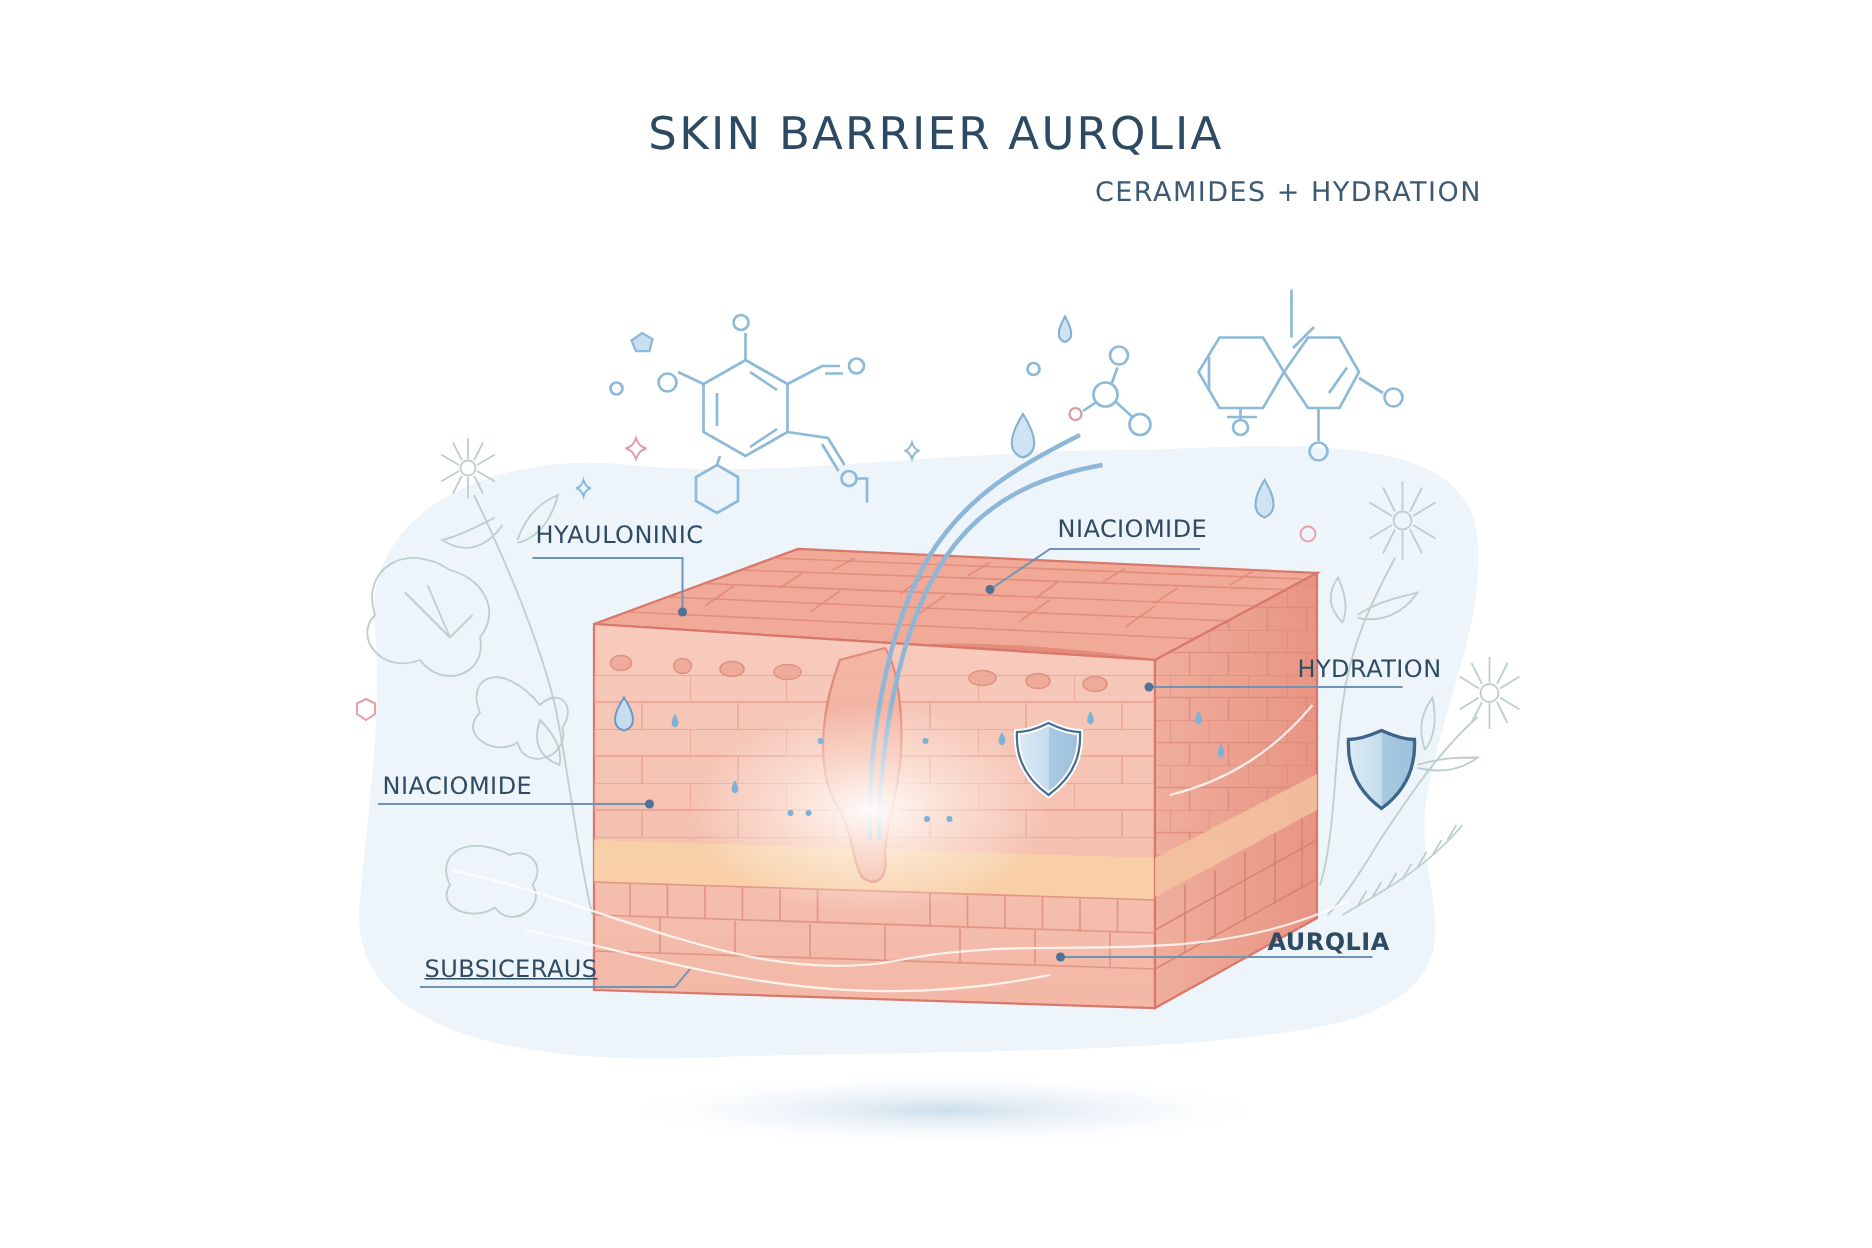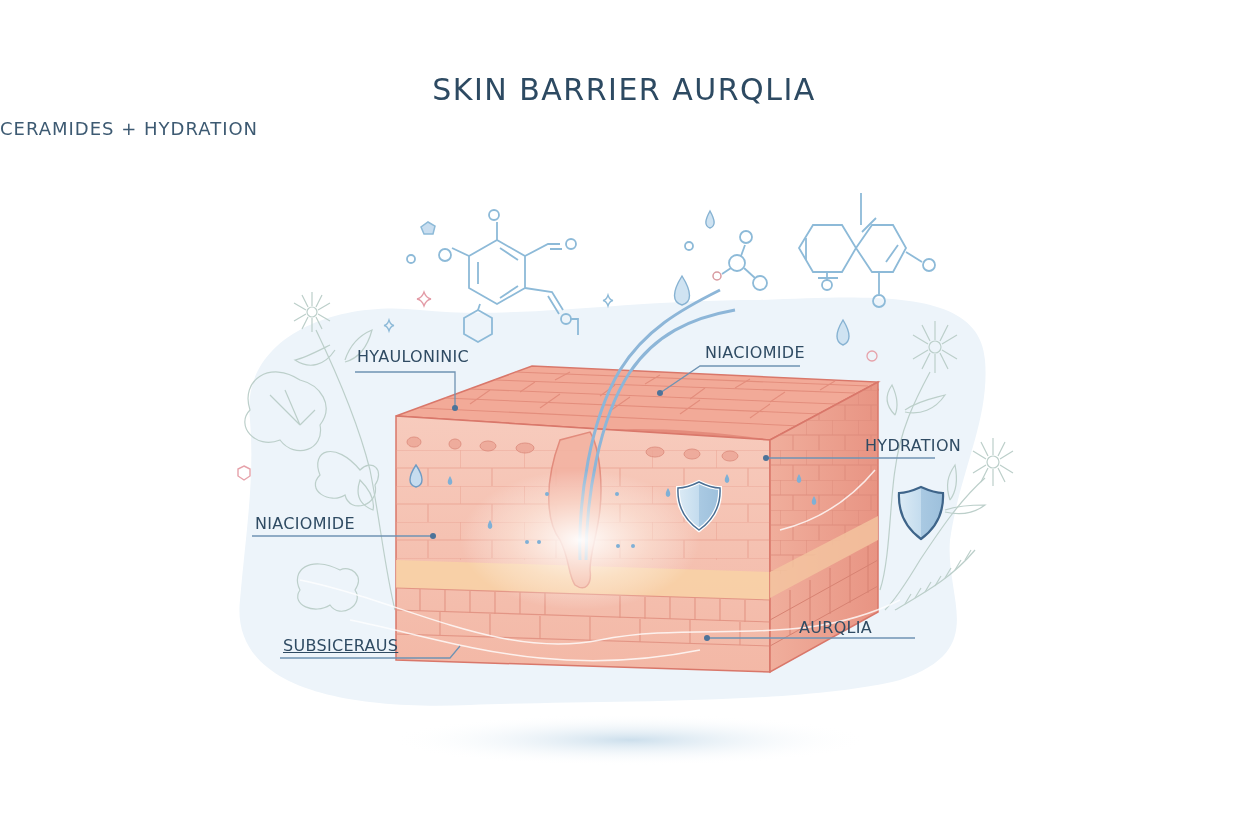--- a/index.html
+++ b/index.html
@@ -1,18 +1,18 @@
 <!DOCTYPE html>
 <html><head>
 <meta charset="utf-8">
 <style>
   html, body { margin:0; padding:0; background:#ffffff; }
   body { width:1248px; height:832px; position:relative; overflow:hidden; font-family:"DejaVu Sans","Liberation Sans",sans-serif; }
   .title { position:absolute; left:0; width:1248px; top:72px; text-align:center; font-size:30px; letter-spacing:1.5px; color:#2d4a62; font-weight:400; }
-  .subtitle { position:absolute; left:0; width:988px; top:118px; text-align:left; font-size:18px; letter-spacing:1px; color:#3d5a72; }
+  .subtitle { position:absolute; left:0; width:988px; top:118px; text-align:right; font-size:18px; letter-spacing:1px; color:#3d5a72; }
   svg.scene { position:absolute; left:0; top:0; }
   .lbl { position:absolute; font-size:16px; color:#2f4b63; letter-spacing:0.3px; white-space:nowrap; }
 </style>
 </head>
 <body>
 
 <div class="title">SKIN BARRIER AURQLIA</div>
 <div class="subtitle">CERAMIDES + HYDRATION</div>
 
 <svg class="scene" width="1248" height="832" viewBox="0 0 1248 832">
@@ -240,13 +240,13 @@
     <circle cx="433" cy="536" r="3"></circle>
     <circle cx="707" cy="638" r="3"></circle>
   </g>
 </svg>
 
 <div class="lbl" style="left:357px; top:347px;">HYAULONINIC</div>
 <div class="lbl" style="left:705px; top:343px;">NIACIOMIDE</div>
 <div class="lbl" style="left:865px; top:436px;">HYDRATION</div>
 <div class="lbl" style="left:255px; top:514px;">NIACIOMIDE</div>
 <div class="lbl" style="left:283px; top:636px;text-decoration:underline;">SUBSICERAUS</div>
-<div class="lbl" style="left:799px; top:618px;">AURQLIA</div>
+<div class="lbl" style="left:845px; top:618px;font-weight:bold;">AURQLIA</div>
 
 </body></html>

